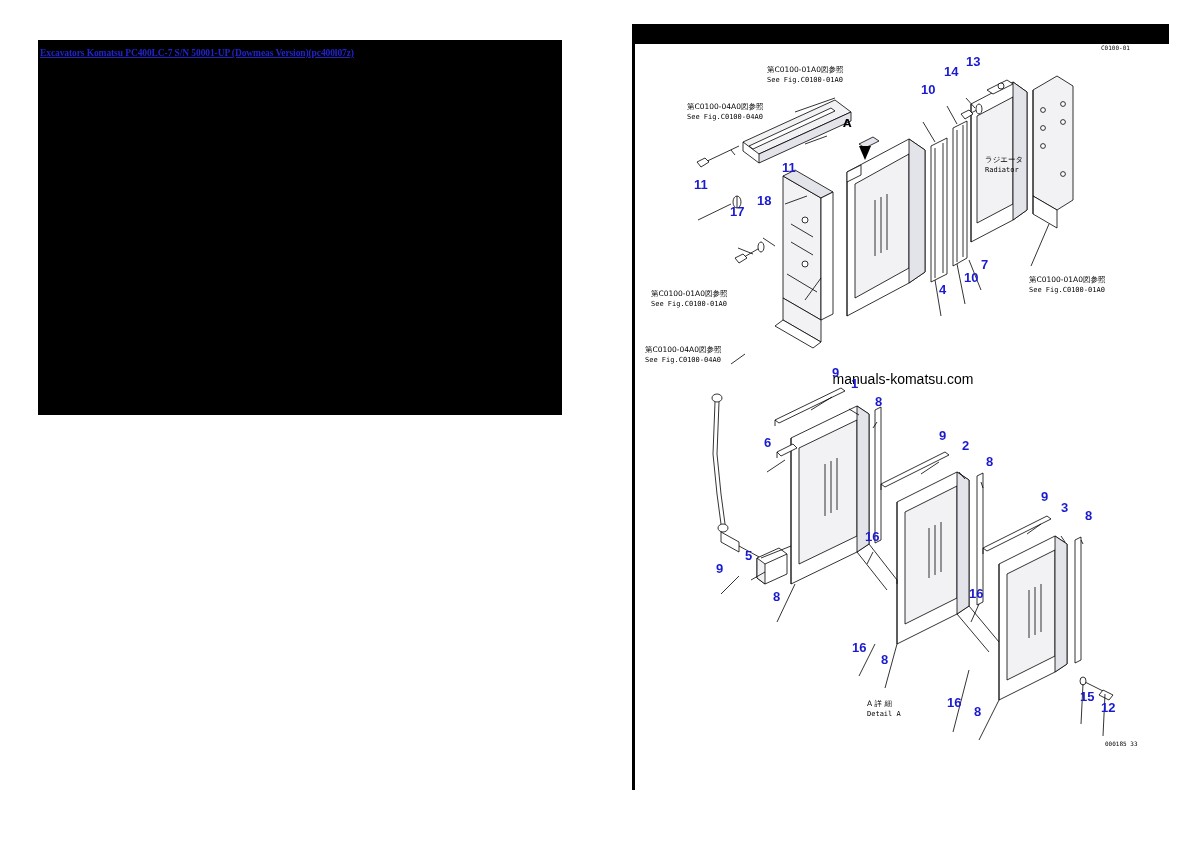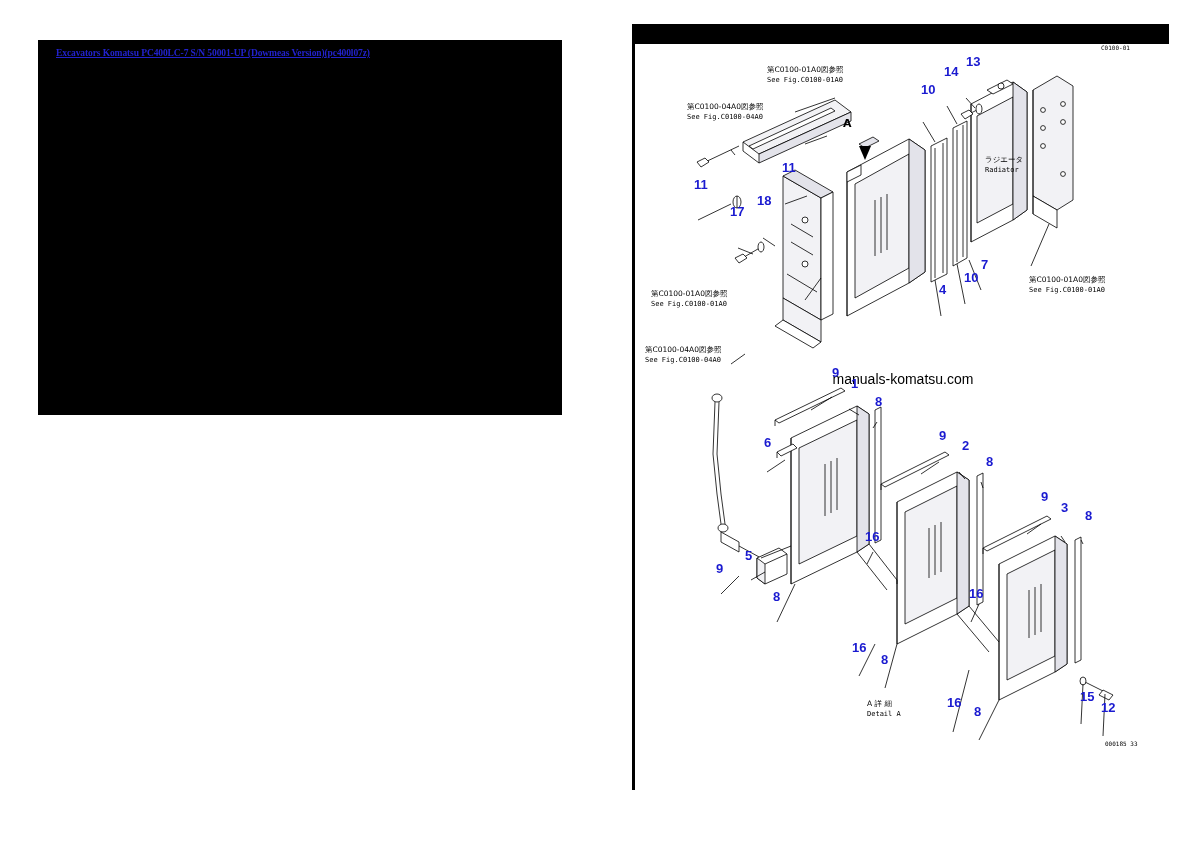--- a/index.html
+++ b/index.html
@@ -19,21 +19,21 @@
   #left-panel {
     position: absolute;
     left: 38px;
     top: 40px;
     width: 524px;
     height: 375px;
     background: #000000;
   }
   #doc-title-link {
     position: absolute;
-    left: 56px;
+    left: 40px;
     top: 47px;
     font-size: 9.5px;
     line-height: 12px;
     color: #2222cc;
     white-space: nowrap;
     font-family: "Liberation Serif", serif;
     font-weight: bold;
     letter-spacing: -0.1px;
     cursor: pointer;
     z-index: 5;

